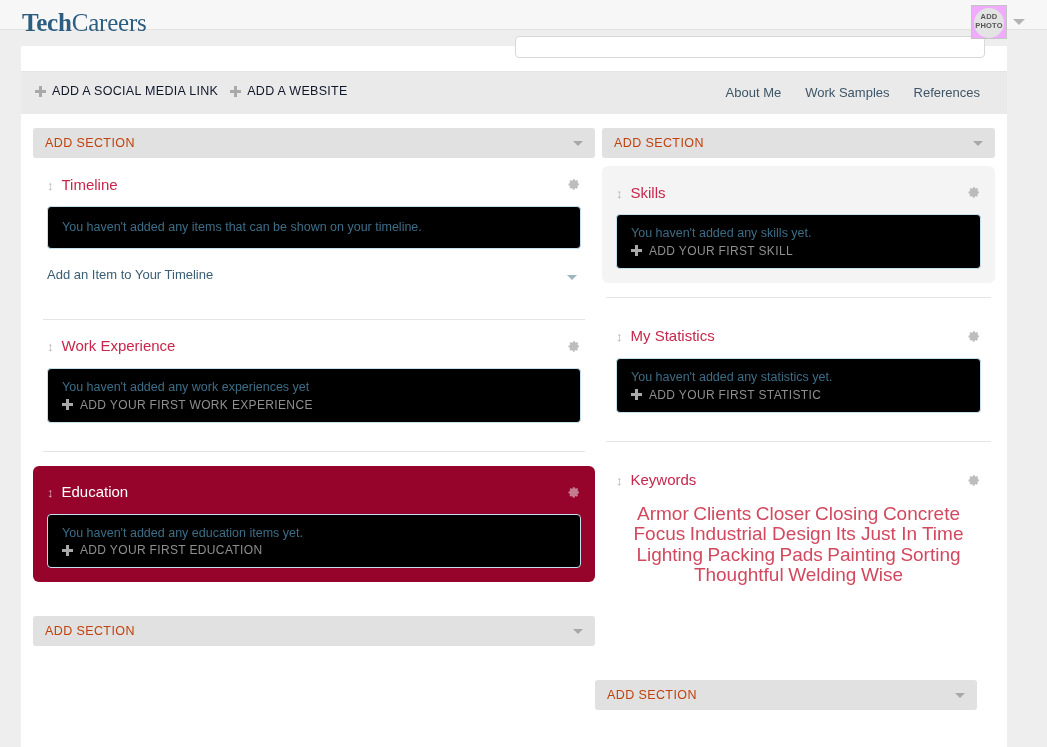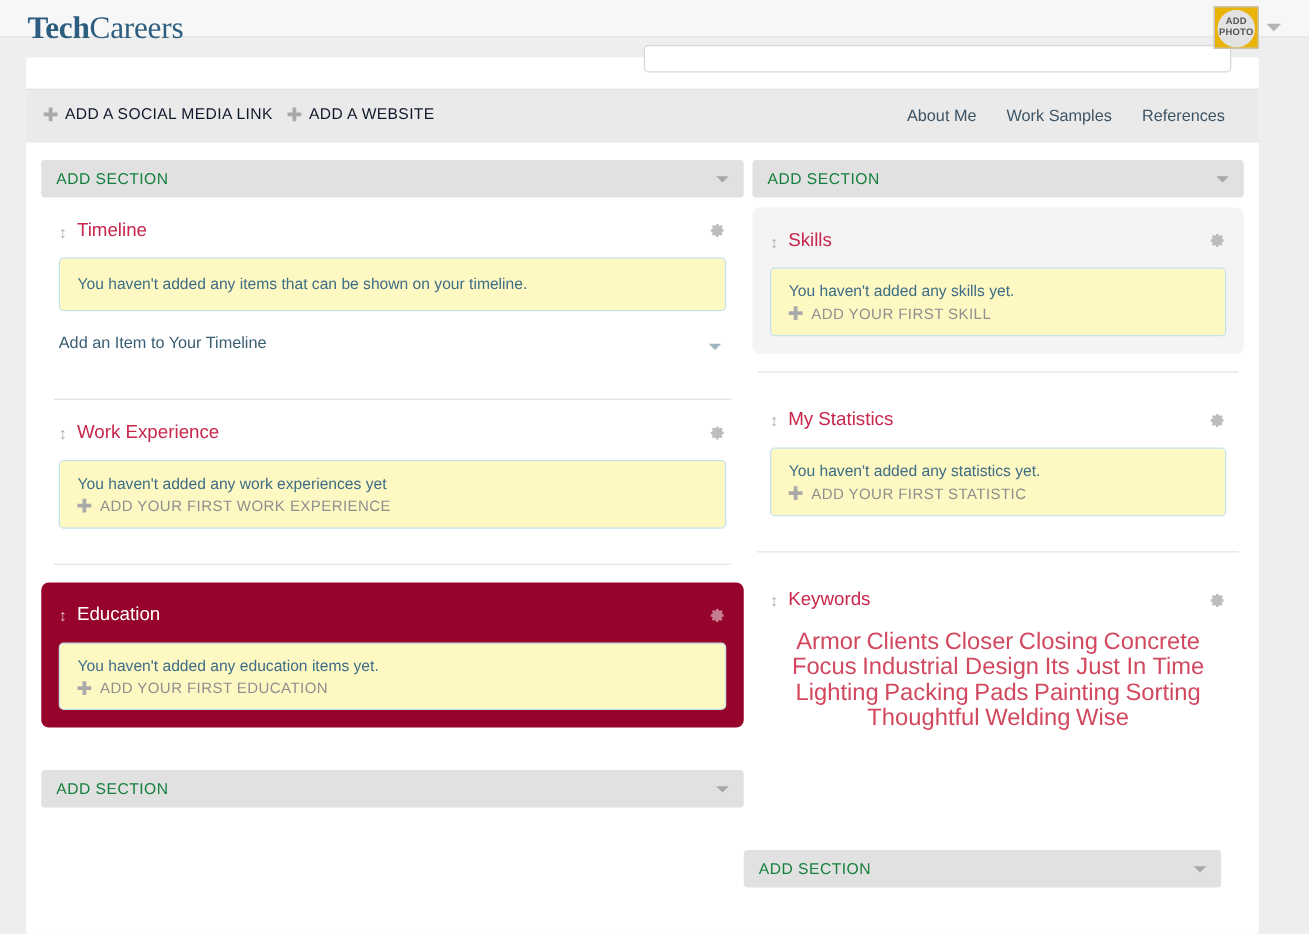--- a/index.html
+++ b/index.html
@@ -28,21 +28,21 @@
   .logo .b { font-weight: bold; }
   .logo .n { font-weight: normal; }
 
   .photo-wrap {
     position: absolute; right: 22px; top: 5px;
     display: flex; align-items: center; gap: 6px;
   }
   .add-photo {
     width: 36px; height: 34px;
     border: 1px solid #c4c4c4;
-    background: #eab308;
+    background: #f0abfc;
     display: flex; flex-direction: column;
     align-items: center; justify-content: center;
     line-height: 1.15;
     font-size: 7.5px; color: #555; font-weight: bold;
     letter-spacing: .2px;
     position: relative; overflow: hidden;
   }
   .add-photo::before{
     content:""; position:absolute; left:50%; top:52%;
     transform:translate(-50%,-50%);
@@ -112,21 +112,21 @@
   .col-right { position: absolute; left: 581px; top: 82px; width: 393px; }
 
   
   .add-section {
     position: relative;
     height: 30px; background: #e1e1e1; border-radius: 3px;
     display: flex; align-items: center;
     padding: 0 12px; cursor: pointer;
   }
   .add-section .lbl {
-    font-size: 12.5px; color: #15803d; letter-spacing: .4px;
+    font-size: 12.5px; color: #c2410c; letter-spacing: .4px;
   }
   .caret-dn {
     position: absolute; right: 12px; top: 13px;
     width: 0; height: 0;
     border-left: 5px solid transparent;
     border-right: 5px solid transparent;
     border-top: 5px solid #a8a8a8;
   }
 
   
@@ -153,21 +153,21 @@
   }
   .section.selected .sec-title { color: #ffffff; }
   .gear {
     position: absolute; right: 0; top: 8px;
     width: 15px; height: 15px; cursor: pointer; opacity: .75;
   }
 
   
   .info-box {
     margin-top: 6px;
-    background: #fef9c3;
+    background: #000000;
     border: 1px solid #c4e1ee;
     border-radius: 4px;
     padding: 9px 14px 10px 14px;
   }
   .info-box.plain { padding: 11px 14px; }
   .info-line {
     font-size: 12.5px; color: #3e6d86; line-height: 1.5;
   }
   .info-add {
     display: flex; align-items: center; gap: 7px;

